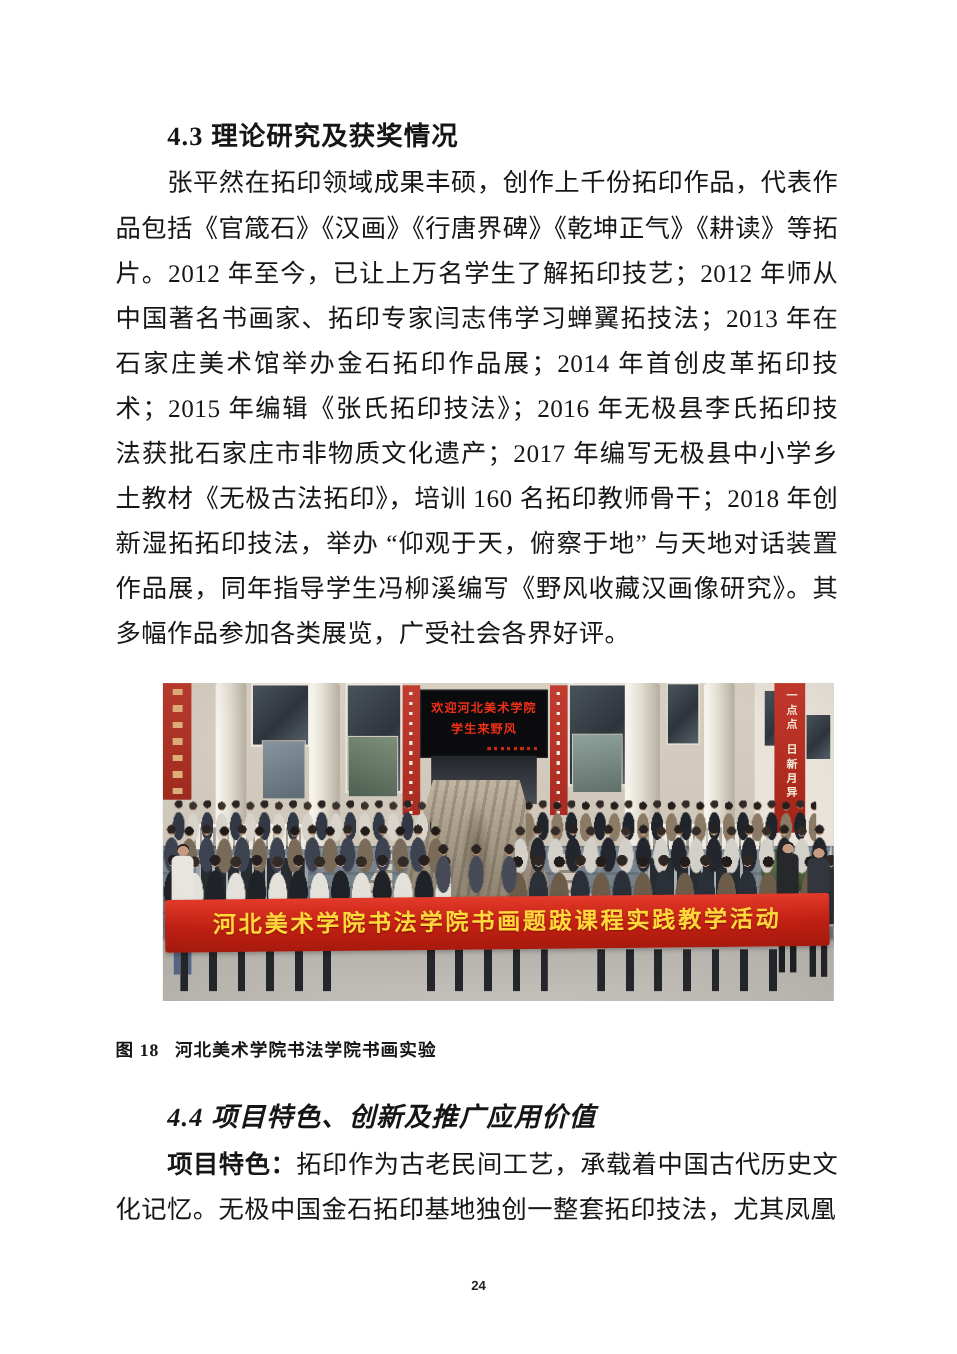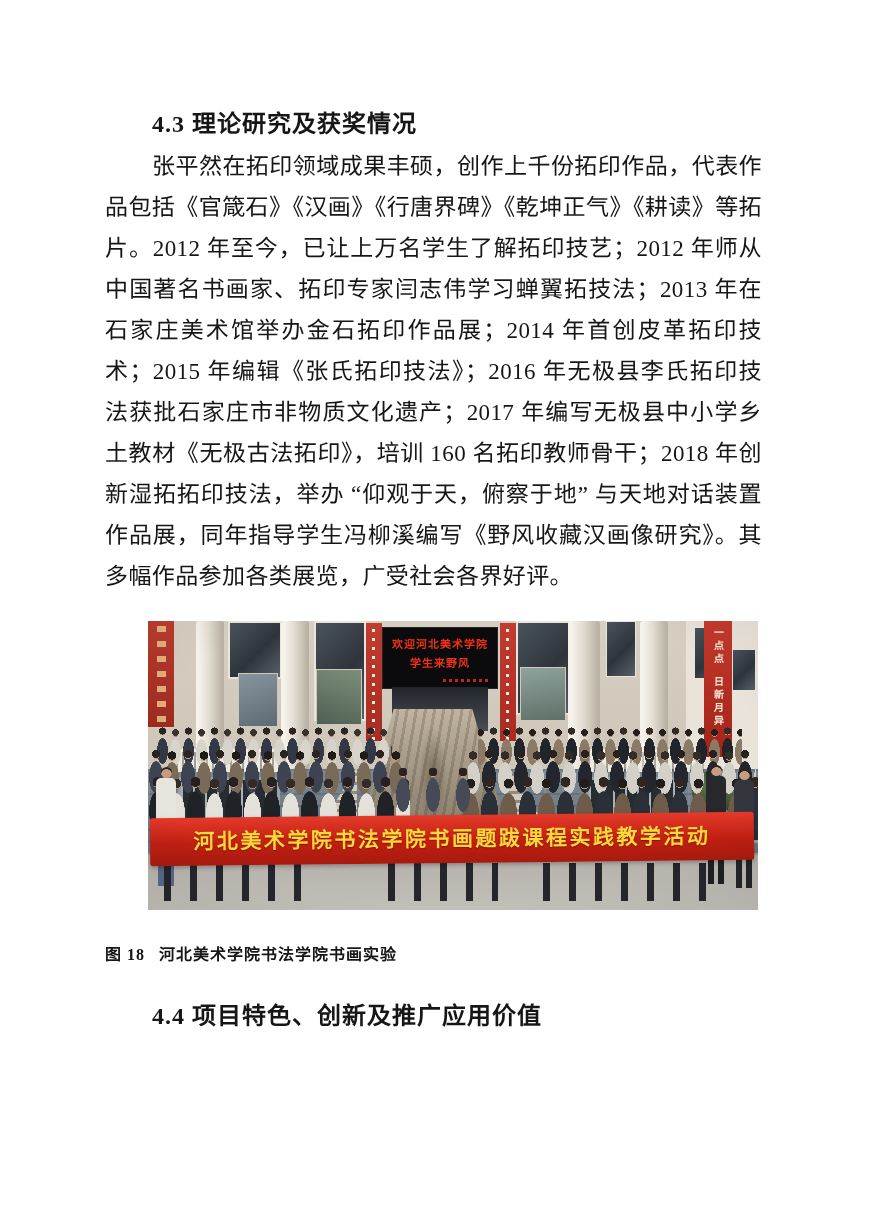--- a/index.html
+++ b/index.html
@@ -4,21 +4,21 @@
 <style>
   html,body{margin:0;padding:0;background:#ffffff;}
   body{width:870px;height:1231px;overflow:hidden;
        font-family:"Liberation Serif","DejaVu Serif",serif;color:#161616;}
   .page{position:relative;width:870px;height:1231px;background:#fff;padding-left:44px;}
 
   
   .h-sec{position:absolute;left:105px;width:657px;margin:0;
          font-size:24px;font-weight:bold;text-indent:47px;letter-spacing:1px;}
   #h43{top:104px;}
-  #h44{top:996px;}
+  #h44{top:996px;font-style:italic;}
   .body-par{position:absolute;left:105px;width:657px;margin:0;
             font-size:23px;line-height:41px;text-align:justify;text-justify:inter-ideograph;
             text-indent:47px;letter-spacing:.4px;}
   #p43{top:146px;}
   #p44{top:1038px;}
   .lead{font-weight:bold;}
 
   .caption{position:absolute;left:105px;top:941px;width:657px;text-align:left;
            font-size:16px;font-weight:bold;letter-spacing:1px;}
   .caption .cap-label{margin-right:14px;}
@@ -313,14 +313,16 @@
 
     <div class="vignette"></div>
   </div>
 
   <div class="caption">
     <span class="cap-label">图 18</span><span class="cap-text">河北美术学院书法学院书画实验</span>
   </div>
 
   <h2 id="h44" class="h-sec">4.4 项目特色、创新及推广应用价值</h2>
 
-
+  <p id="p44" class="body-par"><span class="lead">项目特色：</span><span>拓印作为古老民间工艺，承载着中国古代历史文化记忆。无极中国金石拓印基地独创一整套拓印技法，尤其凤凰</span></p>
+
+  <div class="pagenum">24</div>
 </div>
 
 </body></html>

